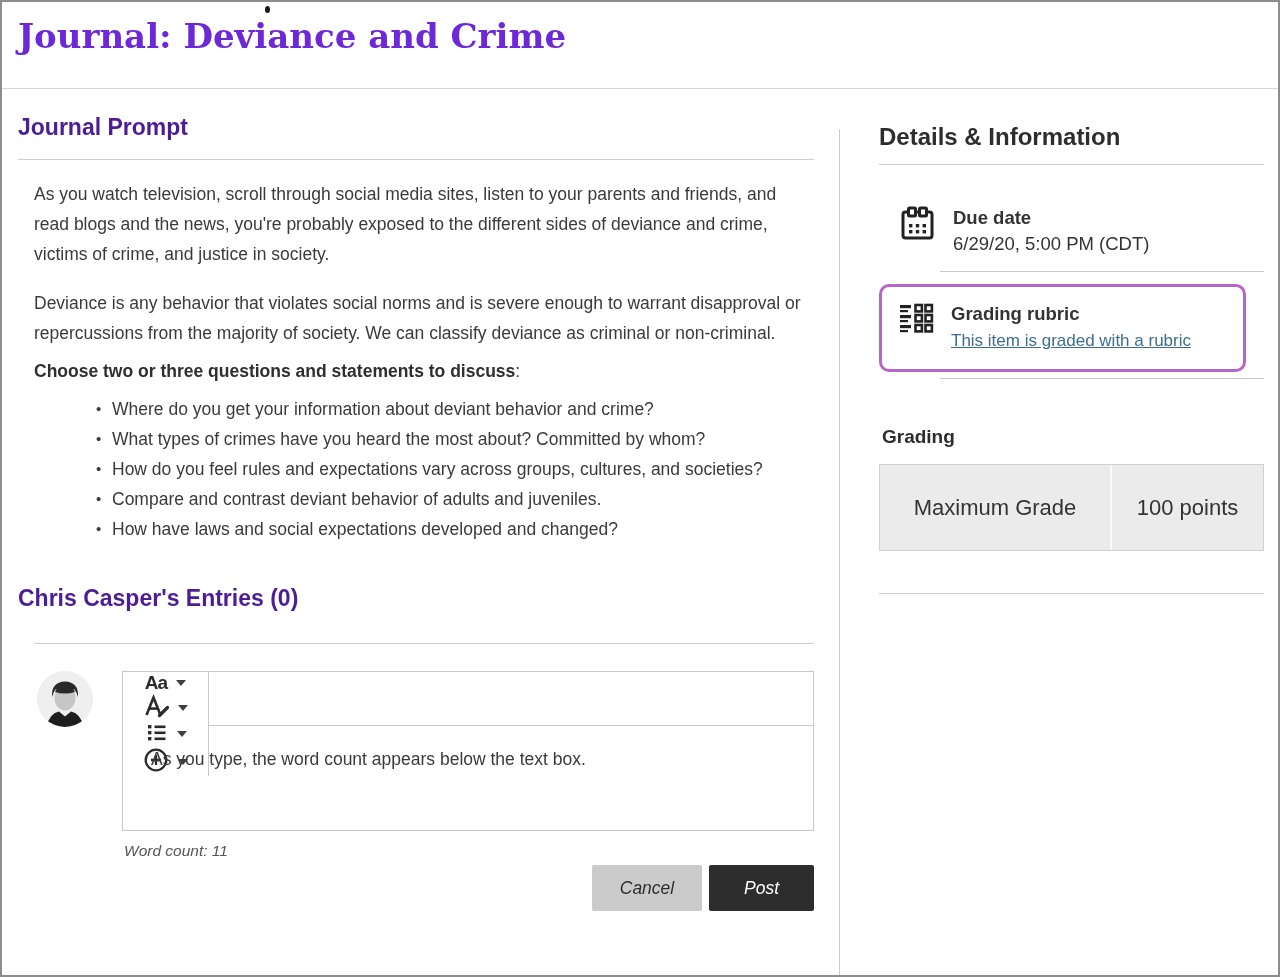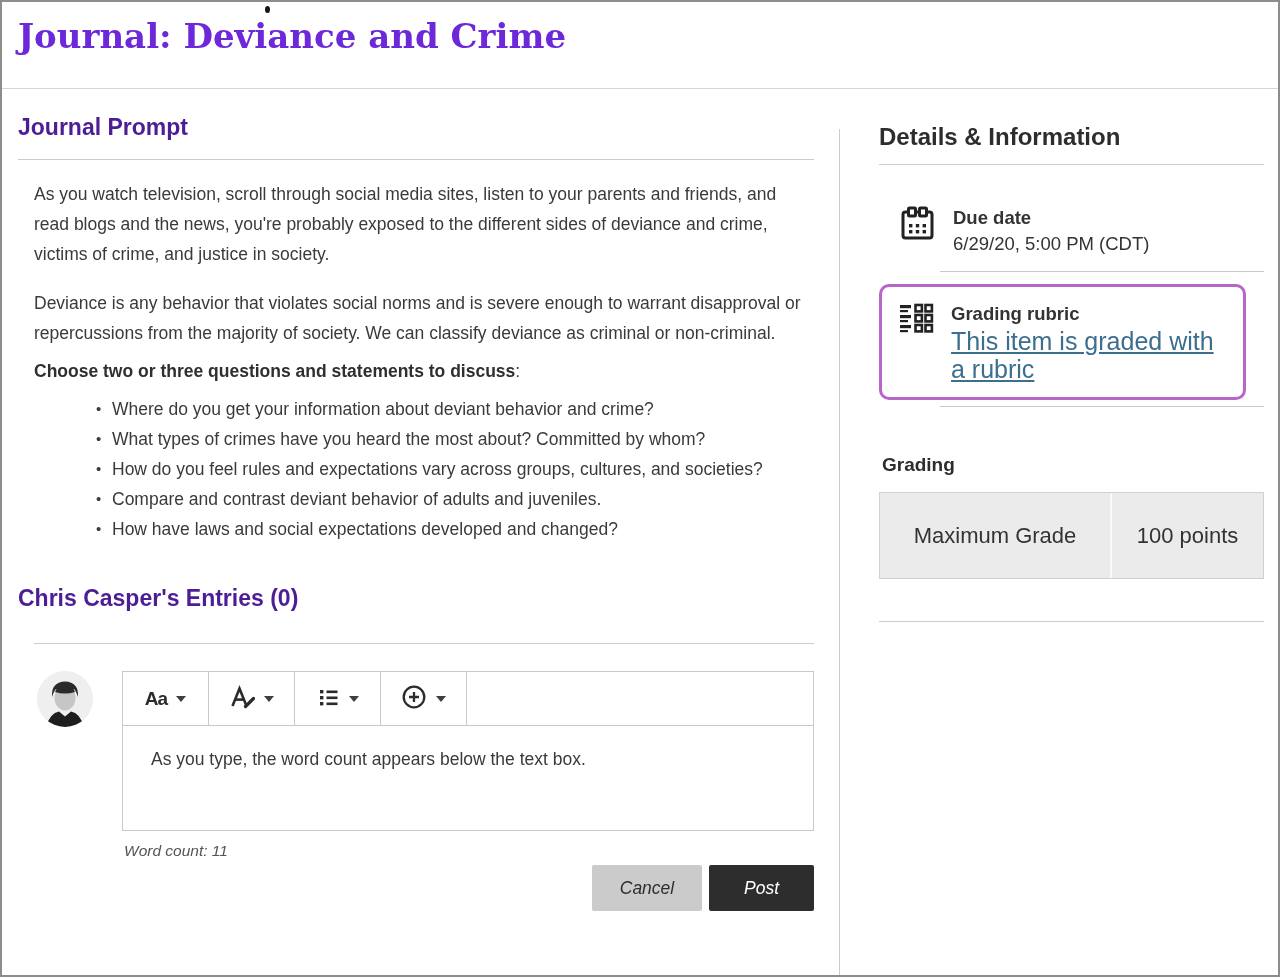--- a/index.html
+++ b/index.html
@@ -33,21 +33,21 @@
   .prompt-list li { position:relative; padding-left:16px; line-height:30px; }
   .prompt-list li::before { content:"•"; position:absolute; left:0; top:0;
     font-size:15px; color:#3a3a3a; }
   .entries-heading { margin-top:40px; }
   .entries-hr { margin-top:30px; margin-left:16px; }
   
   .editor-row { display:flex; margin-top:27px; }
   .avatar-wrap { width:56px; height:56px; margin-left:19px; margin-right:29px;
     flex:none; border-radius:50%; overflow:hidden; background:#f0f0f0; }
   .editor { width:692px; flex:none; }
-  .toolbar { display:flex; height:55px; border:1px solid #c9c9c9; background:#fff; }
+  .toolbar { display:flex; height:55px; border:1px solid #c9c9c9; background:#fff;flex-direction:column; }
   .tb-btn { width:86px; height:100%; border:none; border-right:1px solid #c9c9c9;
     background:#fff; display:flex; align-items:center; justify-content:center;
     gap:9px; cursor:pointer; }
   .tb-glyph { font-size:19px; font-weight:700; color:#2b2b2b; letter-spacing:-1px;
     font-family:"Liberation Sans", sans-serif; }
   .caret { width:0; height:0; border-left:5px solid transparent;
     border-right:5px solid transparent; border-top:6px solid #3f3f3f; }
   .tb-filler { flex:1; }
   .text-area { border:1px solid #c9c9c9; border-top:none; height:105px;
     padding:19px 20px 0 28px; font-size:17.5px; line-height:28px; color:#3a3a3a;
@@ -65,21 +65,21 @@
   .details-hr { margin-top:13px; }
   .due-row { display:flex; gap:17px; margin-top:40px; margin-left:20px; }
   .due-label { font-size:18.5px; font-weight:700; color:#333; line-height:26px; }
   .due-value { font-size:18.5px; color:#333; line-height:26px; }
   .hr-partial { border:none; border-top:1px solid #c9c9c9; height:0;
     margin:14px 0 0 61px; }
   .rubric-box { margin-top:12px; width:367px; border:3px solid #b665c8;
     border-radius:10px; padding:14px 10px 14px 17px; display:flex; gap:17px;
     background:#fff; }
   .rubric-label { font-size:18.5px; font-weight:700; color:#333; line-height:26px; }
-  .rubric-link { font-size:25px; line-height:28px; color:#3c6e8e;
+  .rubric-link { font-size:17px; line-height:28px; color:#3c6e8e;
     text-decoration:underline; cursor:pointer; }
   .rubric-hr { margin-top:6px; }
   .grading-heading { font-size:19px; font-weight:700; color:#2d2d2d;
     line-height:22px; margin:47px 0 0 3px; }
   .grade-table { display:flex; width:385px; margin-top:16px;
     border:1px solid #d0d0d0; }
   .grade-cell { background:#ebebeb; height:85px; display:flex;
     align-items:center; justify-content:center; font-size:22px; color:#333; }
   .grade-cell-label { width:232px; border-right:2px solid #fafafa; }
   .grade-cell-value { flex:1; }

